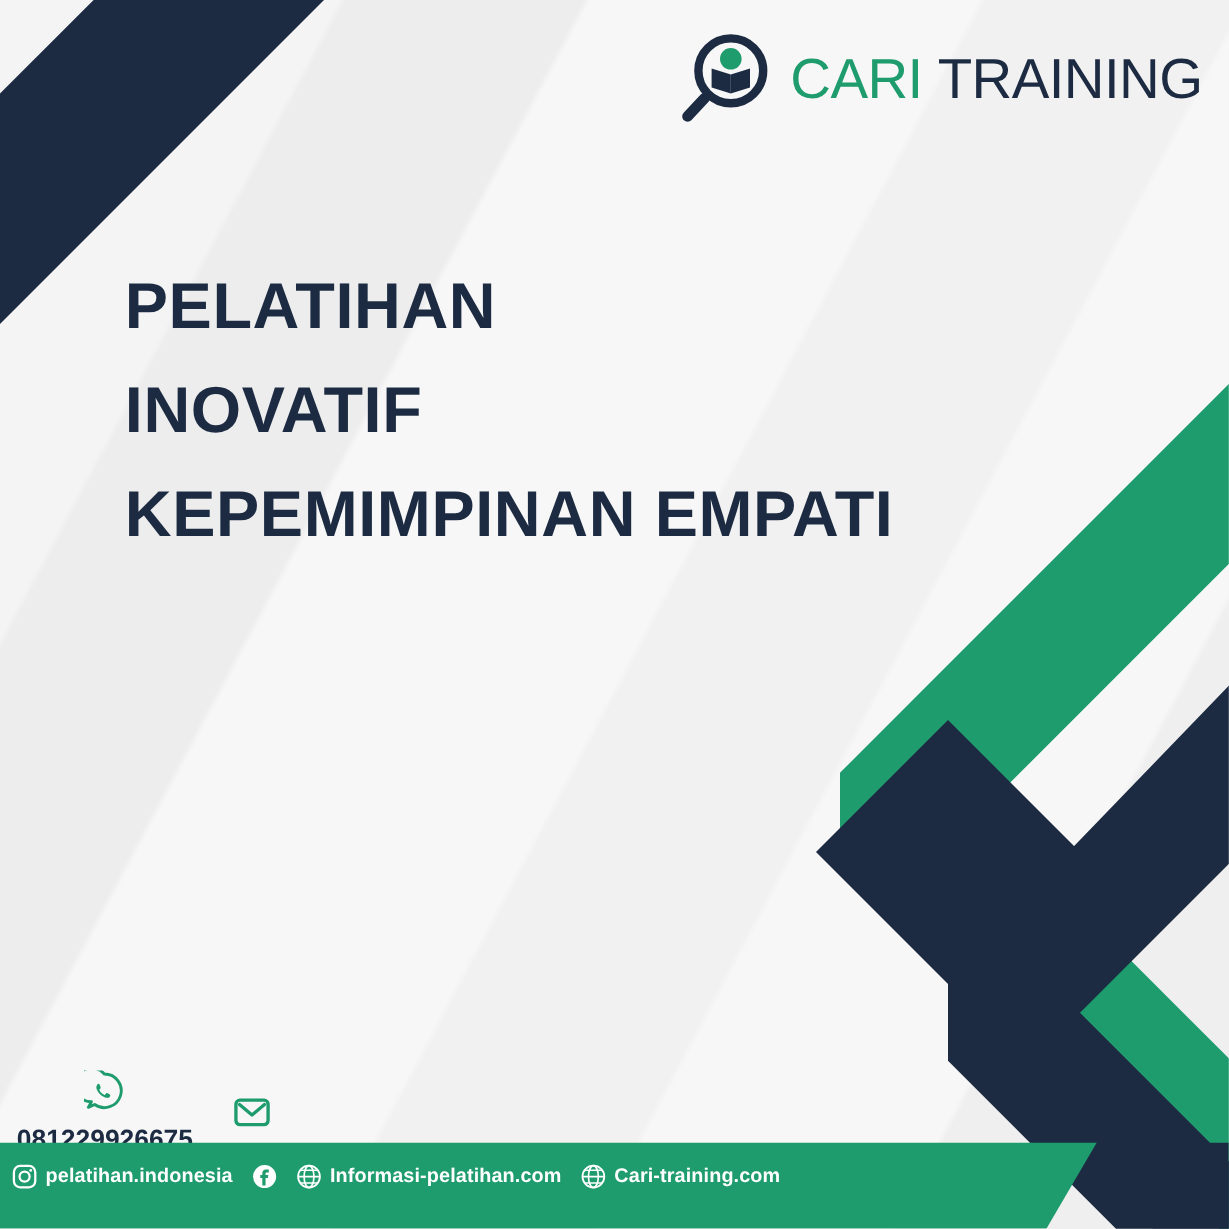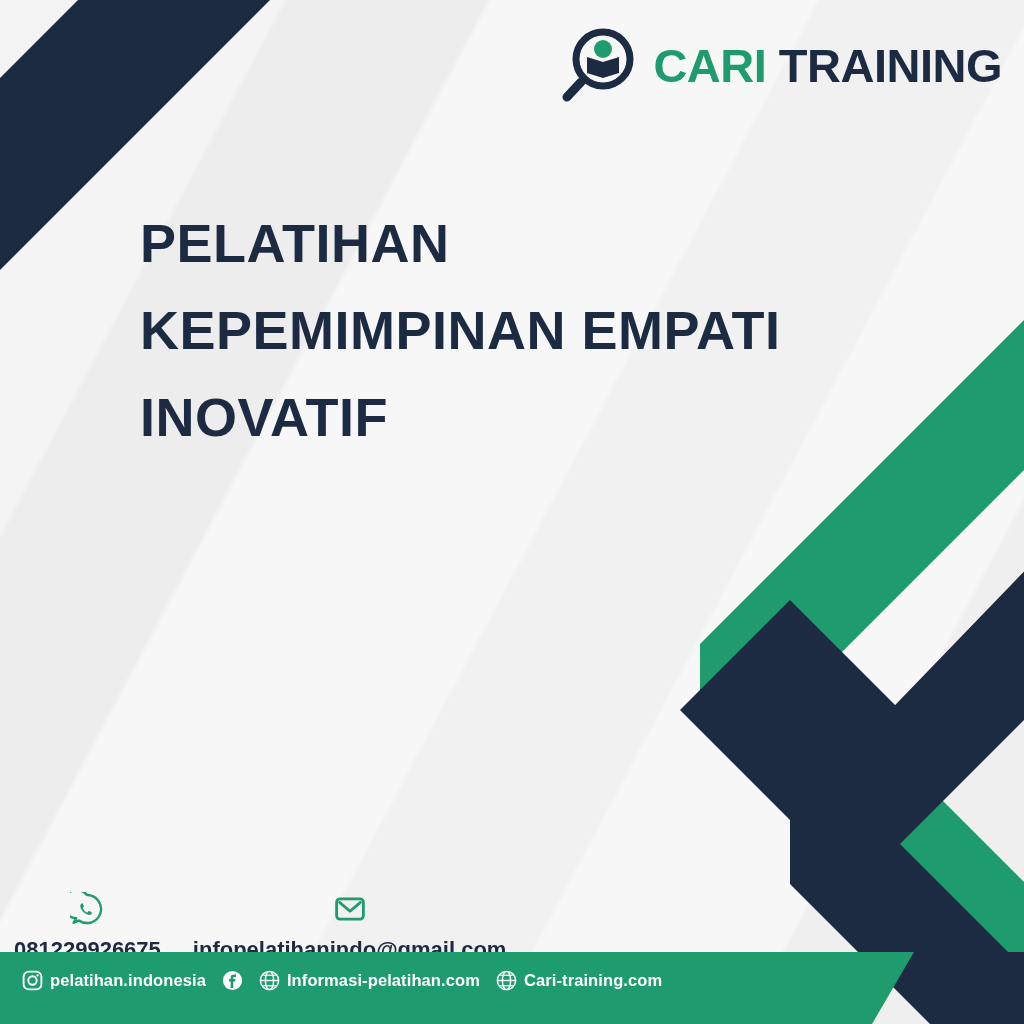--- a/index.html
+++ b/index.html
@@ -22,53 +22,52 @@
   .layer{position:absolute;top:0;left:0;width:1024px;height:1024px;}
   .layer svg{display:block;}
 
   
   .logo{
     position:absolute; top:26px; right:22px;
     display:flex; align-items:center; gap:14px;
   }
   .logo-mark{width:78px;height:78px;flex:0 0 78px;}
   .logo-text{
-    font-size:47px;font-weight:700;letter-spacing:-0.5px;line-height:1;
+    font-size:47px;font-weight:400;letter-spacing:-0.5px;line-height:1;
     white-space:nowrap;
   }
   .logo-text .cari{color:#1F9C6D;}
   .logo-text .training{color:#1C2B42;}
 
   
   .title{
-    position:absolute; left:104px; top:200px; width:790px;
+    position:absolute; left:104px; top:212px; width:790px;
     color:#1C2B42; font-weight:800; font-size:54px; line-height:87px;
     letter-spacing:0.5px;
-    margin-left:36px;
   }
   .title .ln{display:block;white-space:nowrap;}
 
   
   .contact{
     position:absolute; left:14px; top:903px; height:48px;
     display:flex; align-items:center; gap:12px;
   }
   .contact .item{display:flex;align-items:center;gap:11px;flex-direction:column;}
   .contact .item + .item{margin-left:20px;}
   .contact .ico{width:34px;height:34px;flex:0 0 34px;}
   .contact .txt{
     color:#1C2B42;font-size:22px;font-weight:700;white-space:nowrap;
   }
 
   
   .footerbar{position:absolute;left:0;top:952px;width:1024px;height:72px;}
   .footer-items{
     position:absolute;left:0;top:952px;width:1024px;height:56px;
     display:flex;
-    padding-left:22px;box-sizing:border-box;gap:0;
+    padding-left:10px;box-sizing:border-box;gap:0;
   }
   .fitem{display:flex;align-items:center;gap:7px;margin-right:16px;}
   .fitem .fico{width:21px;height:21px;flex:0 0 21px;}
   .fitem .flabel{
     color:#ffffff;font-size:16.5px;font-weight:600;white-space:nowrap;letter-spacing:0.1px;
   }
 </style>
 </head>
 <body>
 
@@ -112,42 +111,41 @@
         <path d="M 42 36 L 58 31 L 58 47 L 42 52 Z" fill="#1C2B42"></path>
       </svg>
     </div>
     <div class="logo-text">
       <span class="cari">CARI</span><span>&nbsp;</span><span class="training">TRAINING</span>
     </div>
   </div>
 
   <div class="title">
     <span class="ln">PELATIHAN</span>
+    <span class="ln">INOVATIF</span>
     <span class="ln">KEPEMIMPINAN EMPATI</span>
-    <span class="ln">INOVATIF</span>
   </div>
 
   <div class="contact">
     <div class="item">
       <span class="ico">
         <svg viewBox="0 0 34 34" xmlns="http://www.w3.org/2000/svg">
           <path d="M17 3 A14 14 0 1 0 6.2 26.1 L3.6 30.8 L8.9 28.4 A14 14 0 1 0 17 3 Z" fill="none" stroke="#1F9C6D" stroke-width="2.4" stroke-linejoin="round"></path>
           <path d="M12.6 11.2 c -0.6 0 -1.3 0.25 -1.7 0.9 c -0.5 0.8 -0.9 1.9 -0.3 3.6 c 0.7 2 2.9 5.1 6.1 6.5 c 2.4 1.05 3.5 0.8 4.3 0.3 c 0.7 -0.45 1 -1.35 0.85 -1.9 c -0.12 -0.45 -2.3 -1.6 -2.7 -1.7 c -0.4 -0.1 -0.7 0.15 -1 0.55 c -0.3 0.4 -0.7 1.05 -0.95 1.05 c -0.3 0 -1.6 -0.6 -2.75 -1.8 c -1 -1.05 -1.6 -2.3 -1.6 -2.6 c 0 -0.25 0.55 -0.7 0.8 -1.05 c 0.25 -0.35 0.3 -0.6 0.2 -0.95 c -0.1 -0.35 -0.85 -2.25 -1.25 -2.9 Z" fill="#1F9C6D"></path>
         </svg>
       </span>
       <span class="txt">081229926675</span>
     </div>
     <div class="item">
       <span class="ico">
         <svg viewBox="0 0 34 34" xmlns="http://www.w3.org/2000/svg">
           <rect x="3.6" y="6.8" width="26.8" height="20.4" rx="3.4" fill="none" stroke="#1F9C6D" stroke-width="2.8"></rect>
           <path d="M6.6 10.4 L17 19.2 L27.4 10.4" fill="none" stroke="#1F9C6D" stroke-width="2.8" stroke-linecap="round" stroke-linejoin="round"></path>
         </svg>
       </span>
-      <span class="txt">infopelatihanindo@gmail.com</span>
     </div>
   </div>
 
   <div class="footerbar">
     <svg width="1024" height="72" viewBox="0 0 1024 72" xmlns="http://www.w3.org/2000/svg">
       <polygon points="0,0 914,0 872,72 0,72" fill="#1F9C6D"></polygon>
       <polygon points="1002,0 1024,0 1024,72 960,72" fill="#1C2B42"></polygon>
     </svg>
   </div>
 

